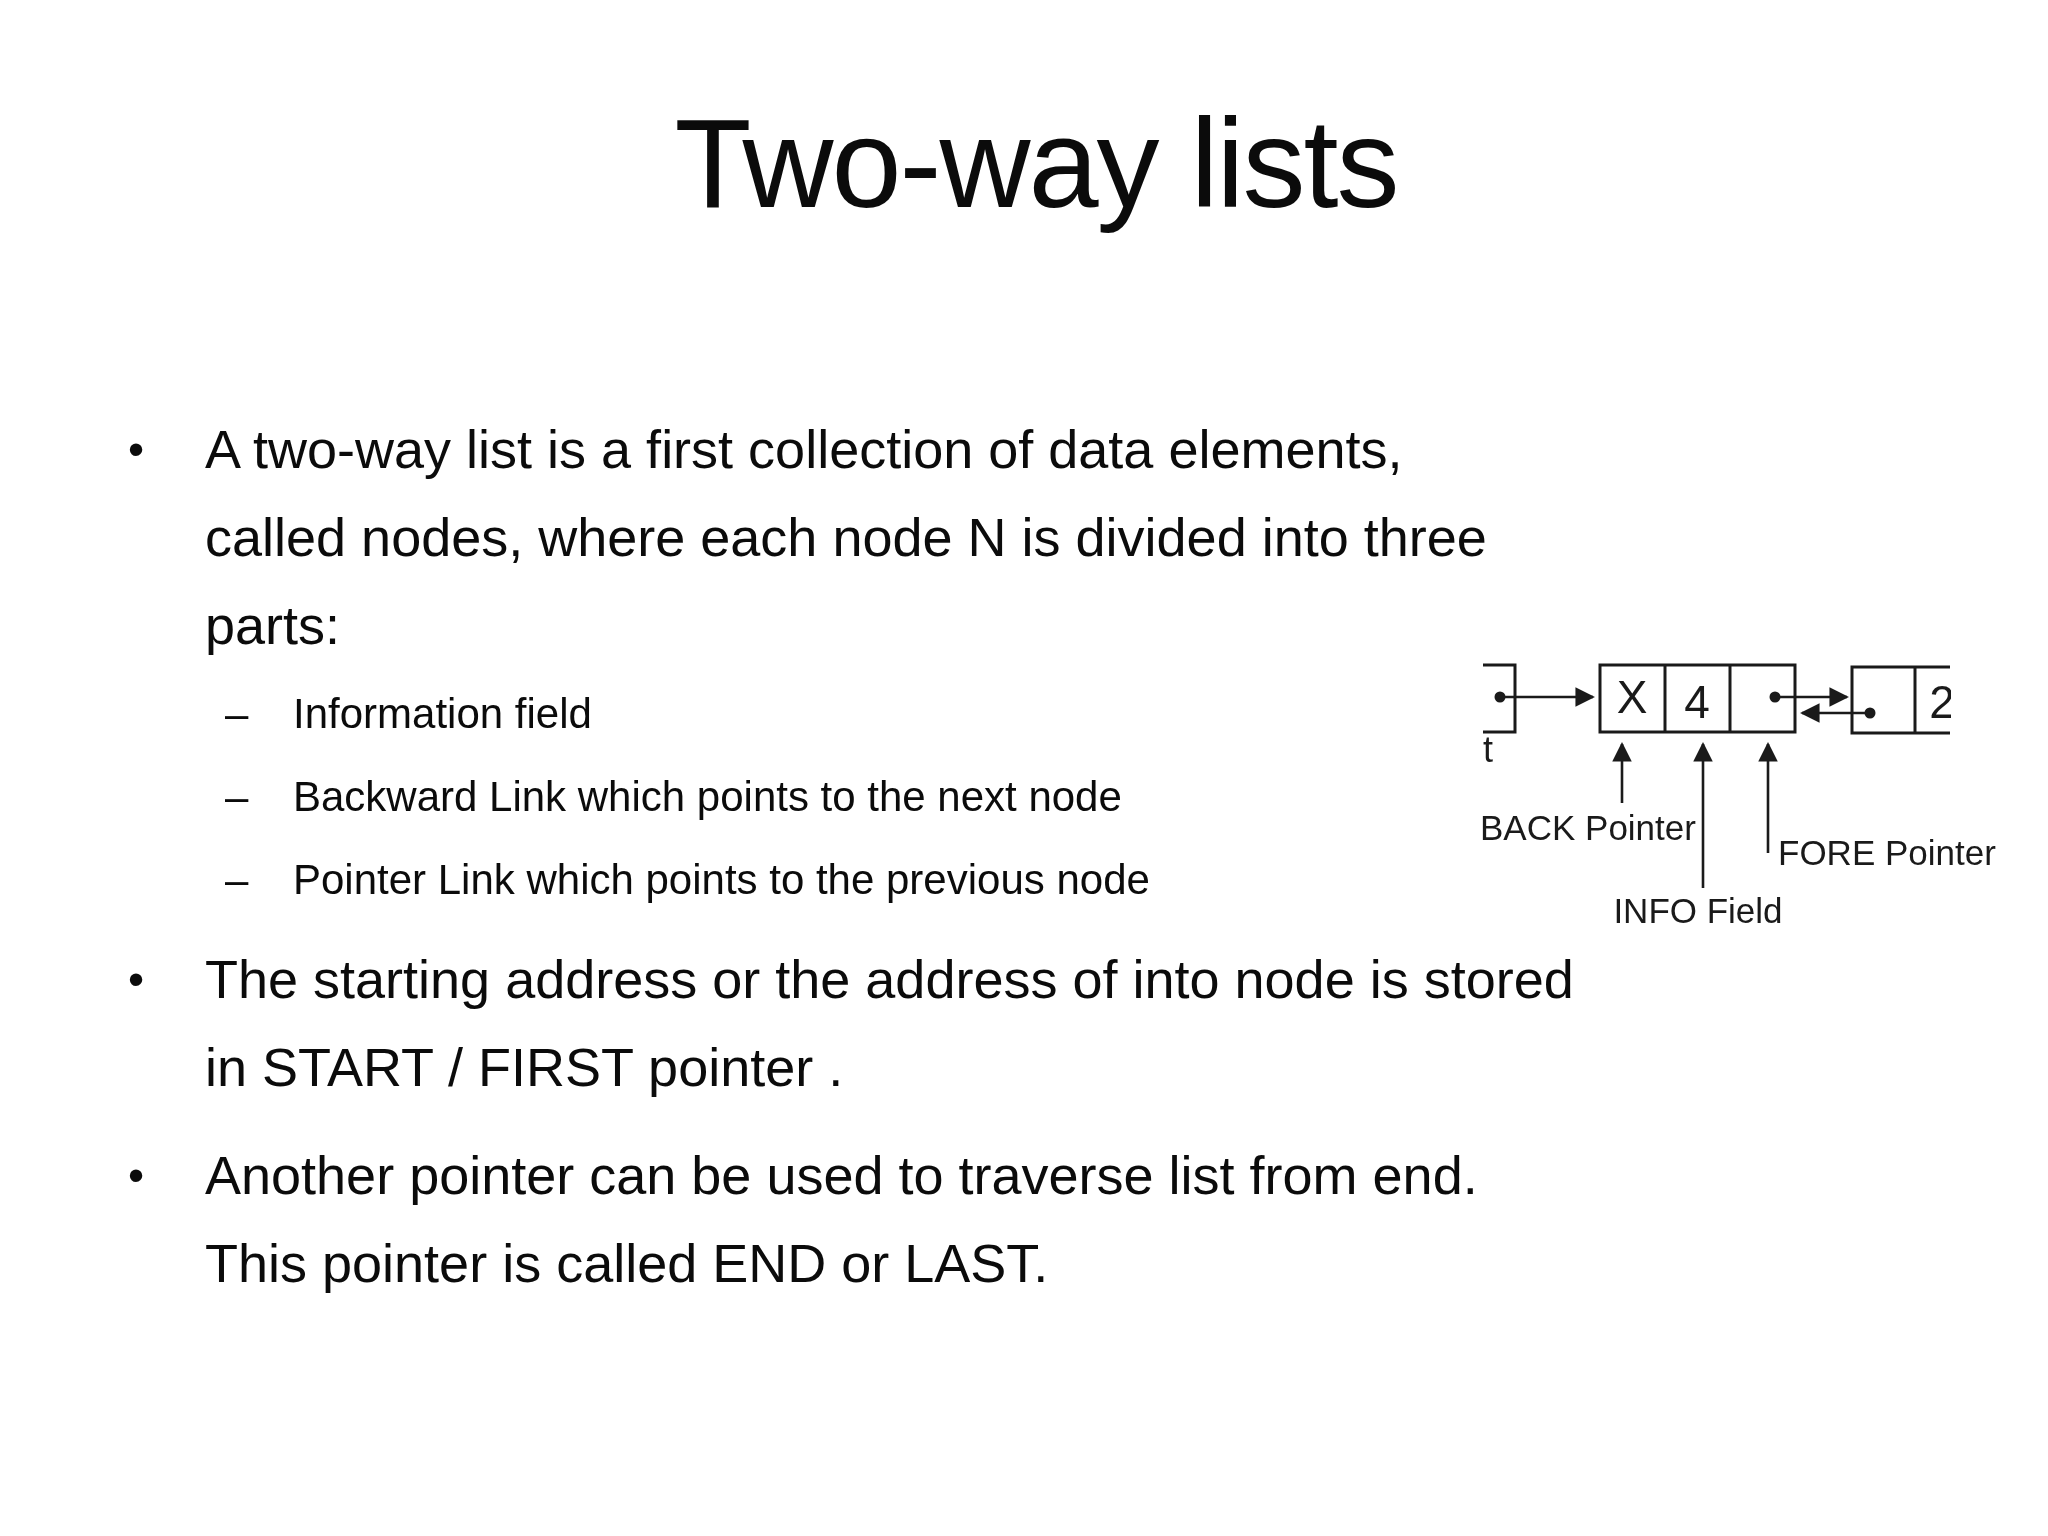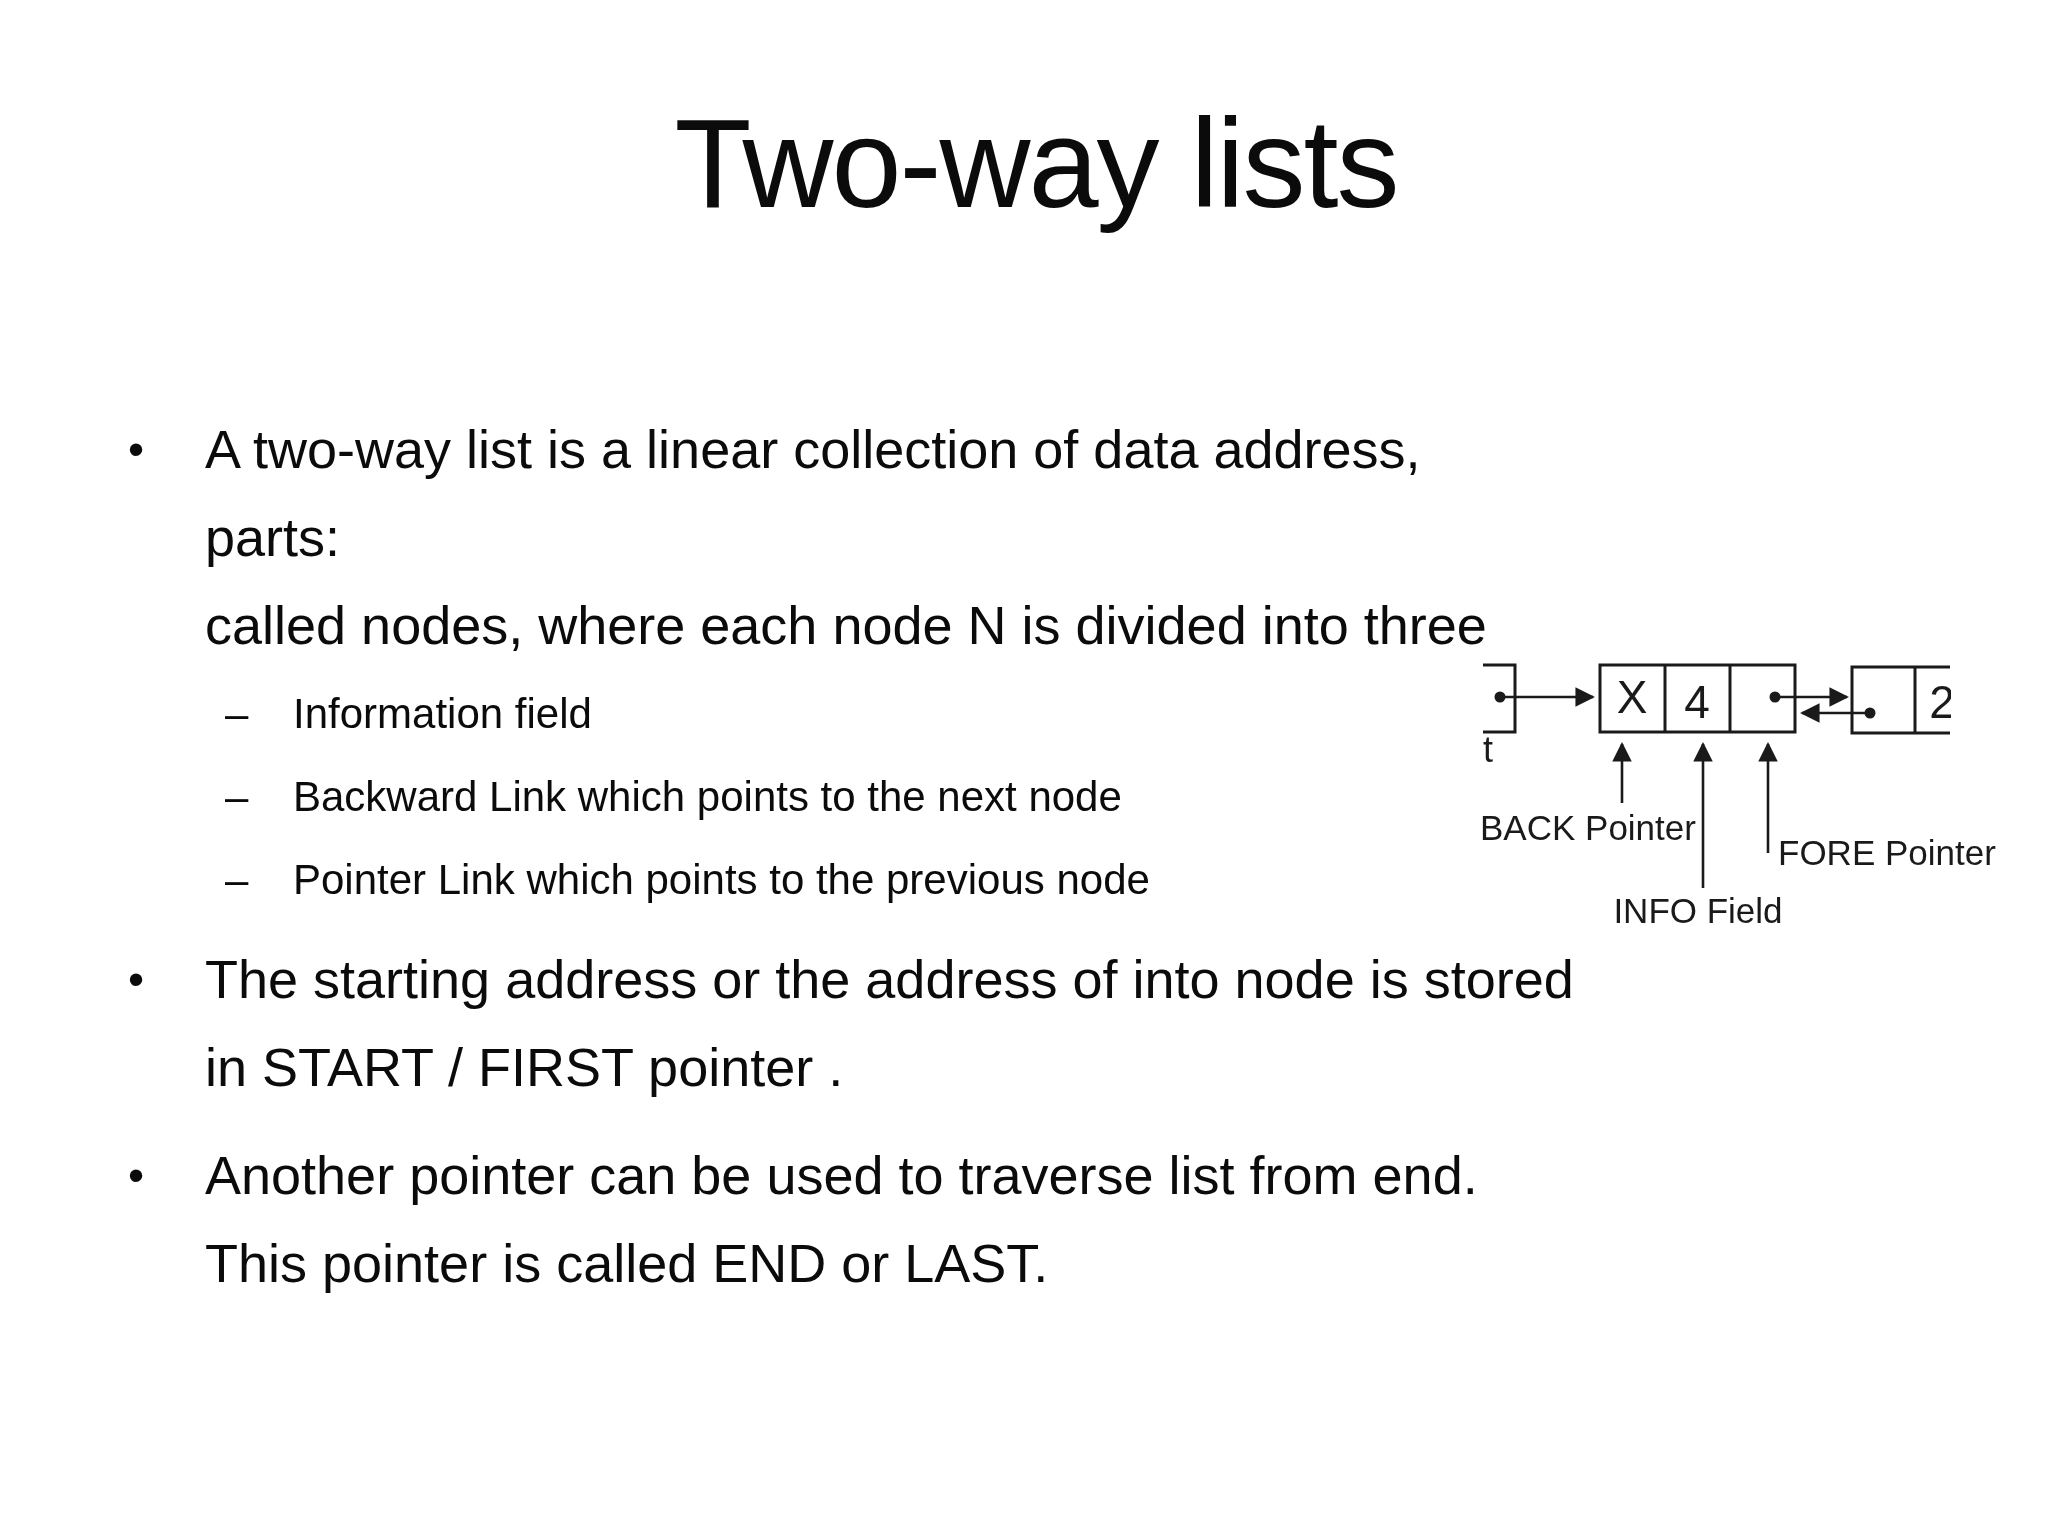--- a/index.html
+++ b/index.html
@@ -57,23 +57,23 @@
 </head>
 <body>
 
 <div class="slide">
 
   <div class="title">Two-way lists</div>
 
   <div class="bullet b1">
     <span class="marker">•</span>
     <div class="lines">
-      <div>A two-way list is a linear collection of data address,</div>
+      <div>A two-way list is a first collection of data elements,</div>
+      <div>called nodes, where each node N is divided into three</div>
       <div>parts:</div>
-      <div>called nodes, where each node N is divided into three</div>
     </div>
   </div>
 
   <div class="sub-bullet sb1">
     <span class="marker">–</span>
     <div class="lines">Information field</div>
   </div>
   <div class="sub-bullet sb2">
     <span class="marker">–</span>
     <div class="lines">Backward Link which points to the next node</div>

